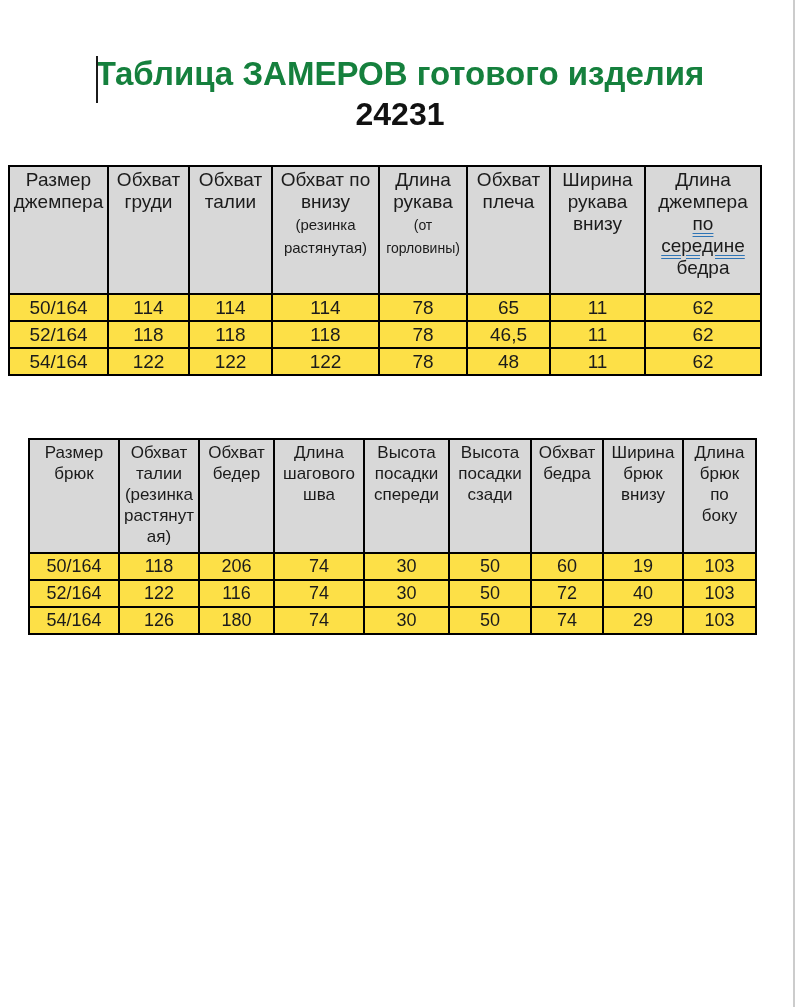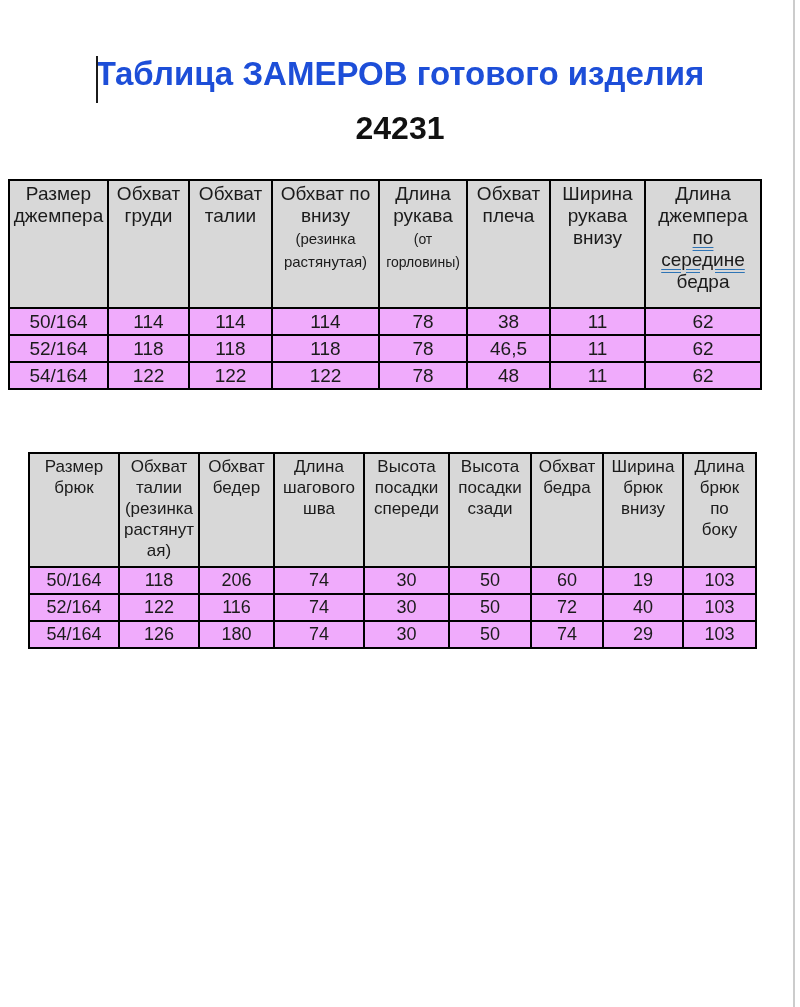--- a/index.html
+++ b/index.html
@@ -11,28 +11,28 @@
   .page-edge{
     position:absolute;top:0;left:793px;width:2px;height:1007px;
     background:#cccccc;
   }
   .text-cursor{
     position:absolute;left:96px;top:56px;width:2px;height:47px;
     background:#1b1b1b;
   }
   .title{
     margin:0;padding-top:54px;text-align:center;
-    font-size:33px;font-weight:700;line-height:40px;color:#1d4ed8;
+    font-size:33px;font-weight:700;line-height:40px;color:#15803d;
   }
   .article{
-    margin-top:14px;text-align:center;
+    text-align:center;
     font-size:32px;font-weight:700;line-height:40px;color:#111;
   }
   table{
-    border-collapse:collapse;table-layout:fixed;background:#f0abfc;
+    border-collapse:collapse;table-layout:fixed;background:#fde047;
   }
   td{
     border:2px solid #000;text-align:center;overflow:hidden;
     padding:0 2px;
   }
   thead td{
     background:#d8d8d8;vertical-align:top;padding-top:2px;
     white-space:pre-line;font-weight:400;
   }
   
@@ -100,21 +100,21 @@
 <span>бедра</span></td>
     </tr>
   </thead>
   <tbody id="jumper-body">
       <tr>
         <td class="size">50/164</td>
         <td>114</td>
         <td>114</td>
         <td>114</td>
         <td>78</td>
-        <td>38</td>
+        <td>65</td>
         <td>11</td>
         <td>62</td>
       </tr>
       <tr>
         <td class="size">52/164</td>
         <td>118</td>
         <td>118</td>
         <td>118</td>
         <td>78</td>
         <td>46,5</td>

